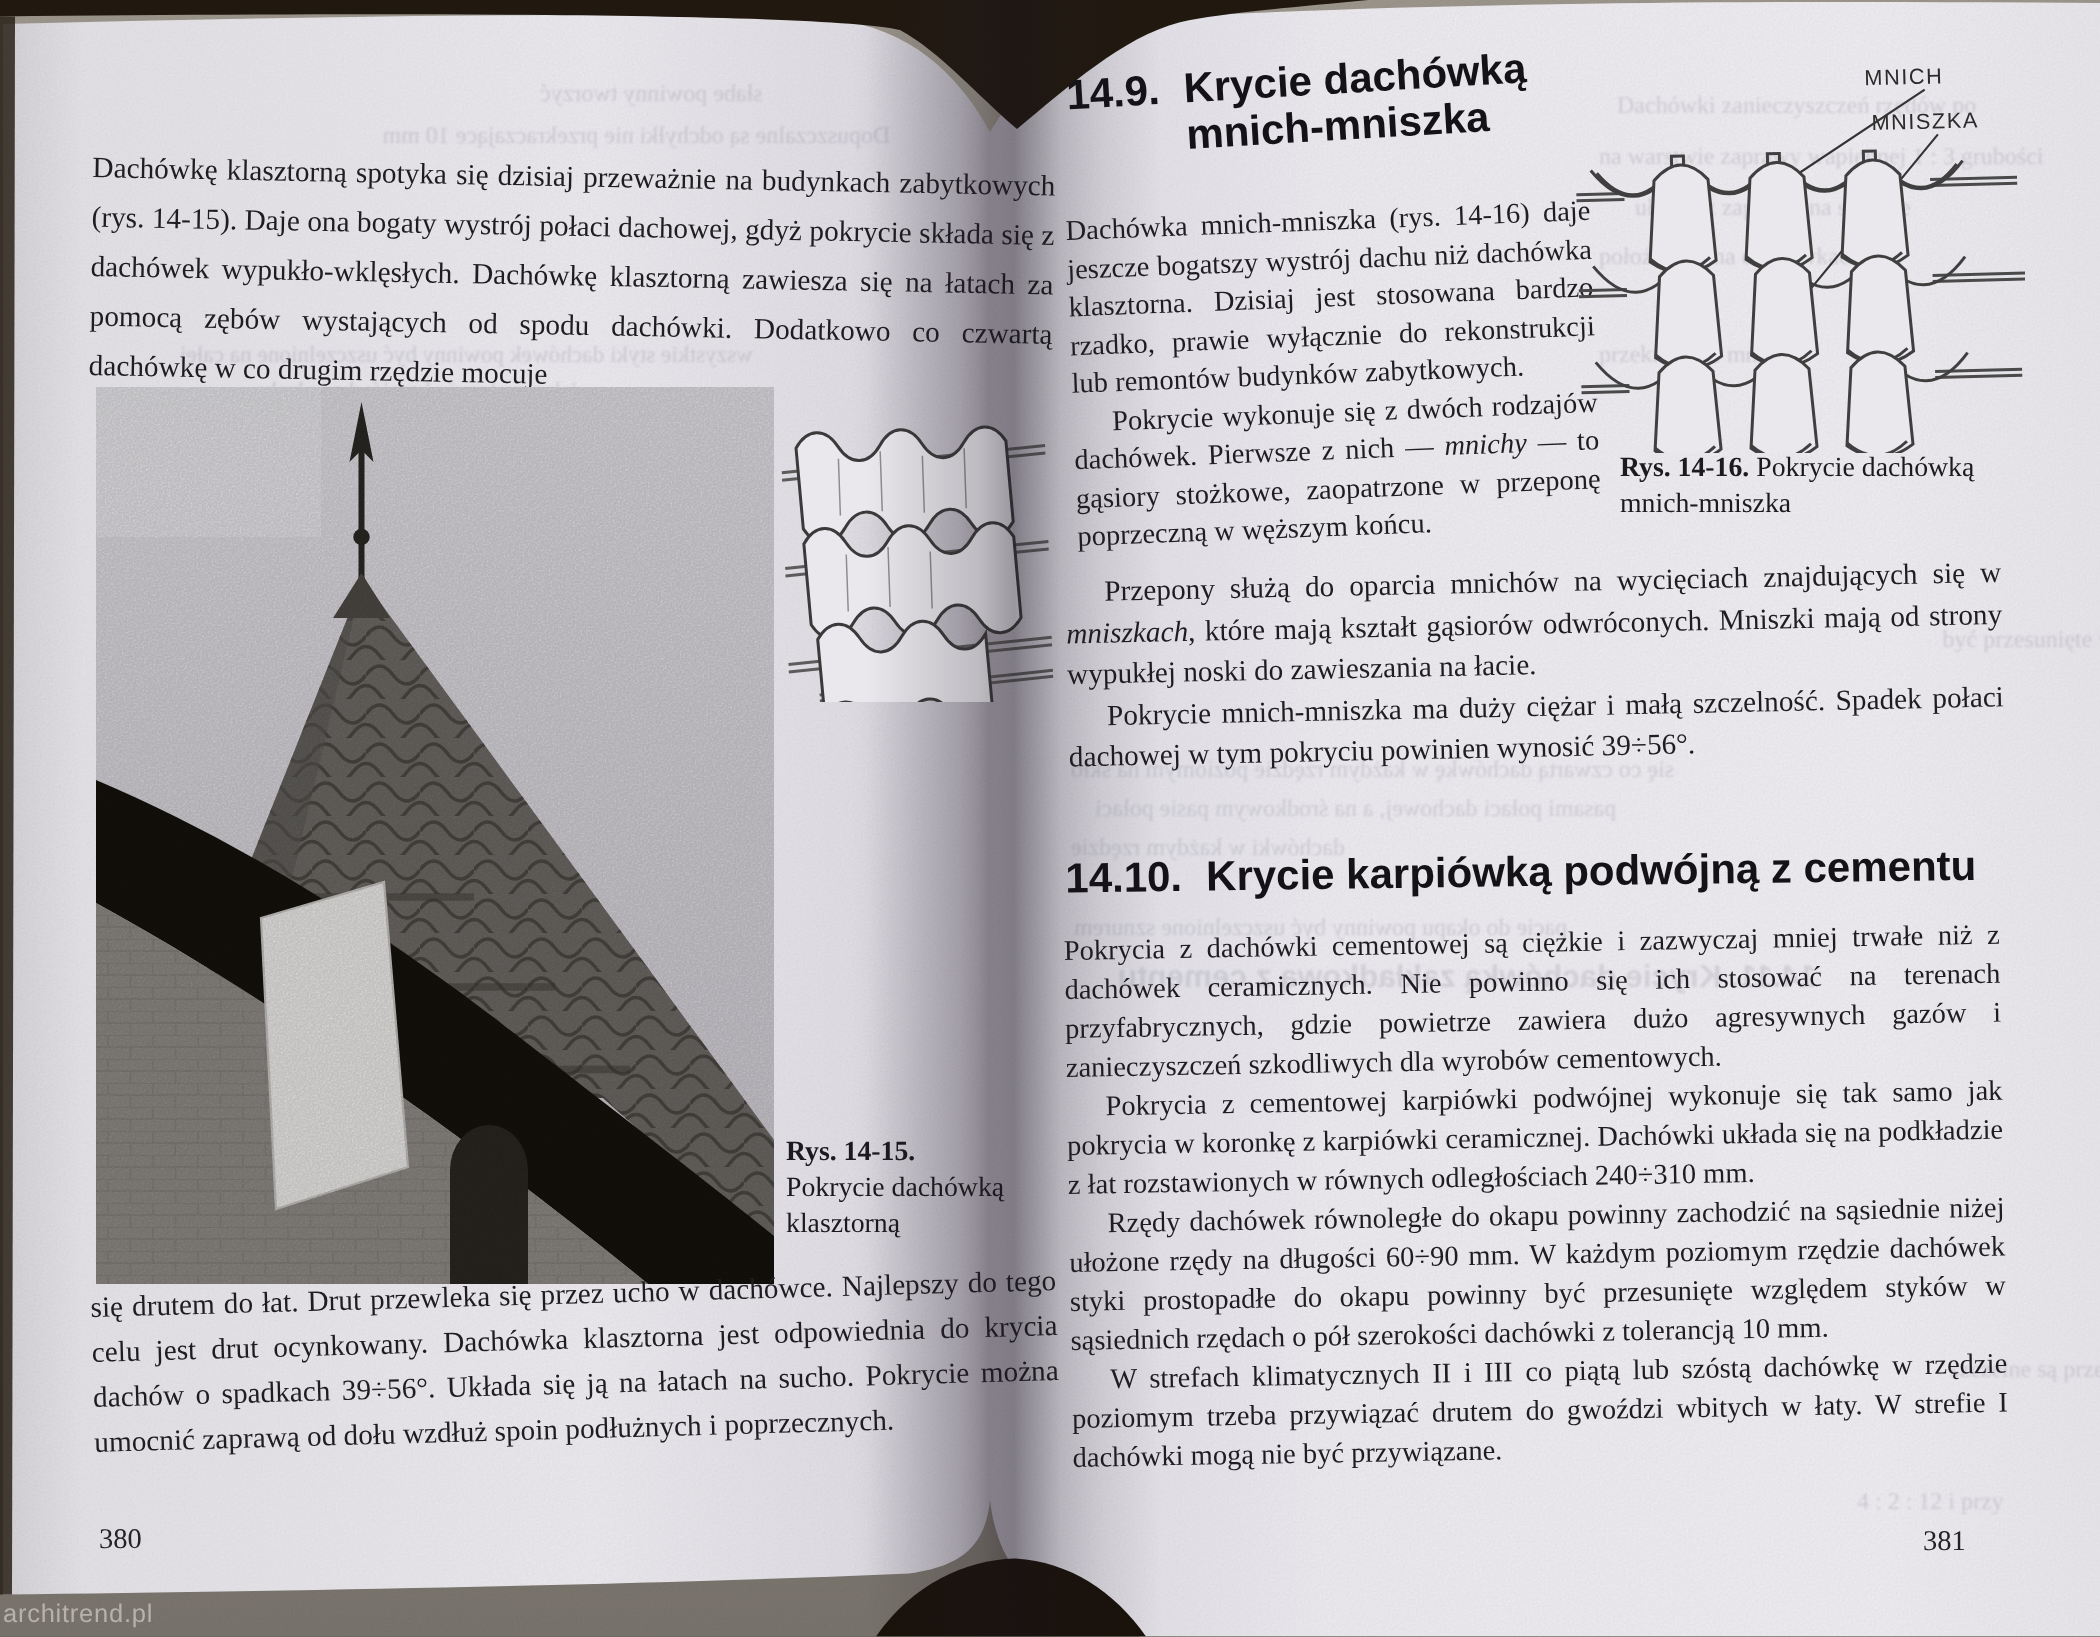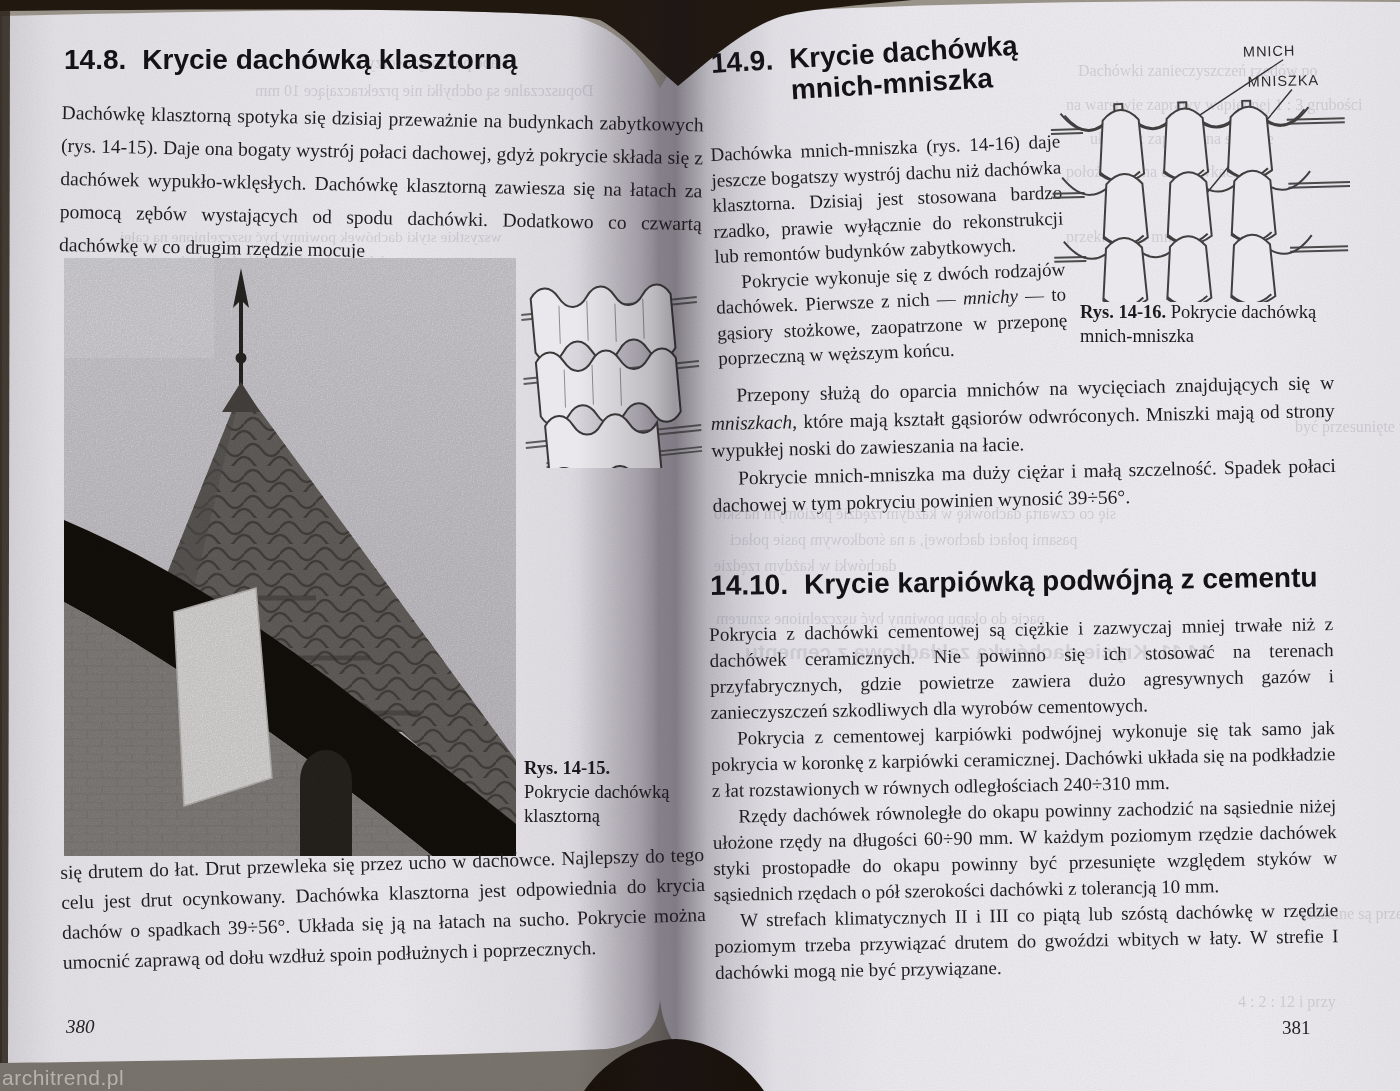--- a/index.html
+++ b/index.html
@@ -19,21 +19,21 @@
   .p-left2{font-size:19.5px;line-height:30px;width:644px;transform:rotate(-1.6deg);transform-origin:left top;}
   .col{font-size:19px;line-height:25.5px;width:350px;transform:rotate(-2.2deg);transform-origin:left top;}
   .col p,.wide p{margin:0;}
   .col p.ind,.wide p.ind{text-indent:26px;}
   .wide1{font-size:19.5px;line-height:27.5px;width:624px;transform:rotate(-1.2deg);transform-origin:left top;}
   .wide2{font-size:19px;line-height:26px;width:624px;transform:rotate(-1deg);transform-origin:left top;}
   .cap{font-size:18.5px;line-height:24px;color:#1c1a1e;}
   .cap b{font-weight:700;font-family:Liberation Serif, serif;}
   .pageno{font-size:19px;color:#242226;}
   .watermark{position:absolute;left:2px;top:1066px;z-index:3;
-             font-family:"Liberation Sans",sans-serif;font-size:21px;
+             font-family:"Liberation Sans",sans-serif;font-size:17px;
              letter-spacing:.5px;color:#b7b3ab;}
   .shade{position:absolute;z-index:4;pointer-events:none;}
   .gutter-shade{left:578px;top:0;width:196px;height:1091px;
     background:linear-gradient(90deg,rgba(32,26,36,0) 0%,rgba(32,26,36,.22) 38%,
       rgba(26,20,30,.38) 50%,rgba(32,26,36,.14) 66%,rgba(32,26,36,0) 100%);}
   .it{font-style:italic;}
   .cap15-label{font-weight:700;}
 </style>
 </head>
 <body>
@@ -88,24 +88,20 @@
   <div class="ghost" style="left:1066px;top:228px;">przekracza 5 mm</div>
   <div class="ghost mir bold" style="left:745px;top:640px;">14.11. Krycie dachówką zakładkową z cementu</div>
   <div class="ghost mir" style="left:714px;top:505px;">się co czwartą dachówkę w każdym rzędzie poziomym na skło</div>
   <div class="ghost mir" style="left:730px;top:531px;">pasami połaci dachowej, a na środkowym pasie połaci</div>
   <div class="ghost mir" style="left:714px;top:557px;">dachówki w każdym rzędzie</div>
   <div class="ghost mir" style="left:716px;top:610px;">pacie do okapu powinny być uszczelnione sznurem</div>
   <div class="ghost" style="left:1295px;top:418px;">być przesunięte w sąsie</div>
   <div class="ghost" style="left:1300px;top:905px;">szczelne są prze</div>
   <div class="ghost" style="left:1238px;top:993px;">4 : 2 : 12 i przy</div>
 
-  <div class="layer heading" style="left:64px;top:44px;">
-    <span class="num">14.8.</span>
-    <span>Krycie dachówką klasztorną</span>
-  </div>
 
   <div class="layer body p-left1" style="left:62px;top:96px;">Dachówkę klasztorną spotyka się dzisiaj przeważnie na budynkach zabytkowych (rys. 14-15). Daje ona bogaty wystrój połaci dachowej, gdyż pokrycie składa się z dachówek wypukło-wklęsłych. Dachówkę klasztorną zawiesza się na łatach za pomocą zębów wystających od spodu dachówki. Dodatkowo co czwartą dachówkę w co drugim rzędzie mocuje</div>
 
   <svg class="layer" style="left:64px;top:258px;" width="452" height="598" viewBox="0 0 452 598">
     <defs>
       <linearGradient id="skyG" x1="0" y1="0" x2="0" y2="1">
         <stop offset="0" stop-color="#e2e0e5"></stop>
           <stop offset="1" stop-color="#cfccd3"></stop>
       </linearGradient>
       <pattern id="tilerows" width="36" height="26" patternUnits="userSpaceOnUse">
@@ -155,21 +151,21 @@
     </g>
   </svg>
 
   <div class="layer cap" style="left:524px;top:756px;width:176px;">
     <div class="cap15-label">Rys. 14-15.</div>
     <div>Pokrycie dachówką klasztorną</div>
   </div>
 
   <div class="layer body p-left2" style="left:60px;top:858px;">się drutem do łat. Drut przewleka się przez ucho w dachówce. Najlepszy do tego celu jest drut ocynkowany. Dachówka klasztorna jest odpowiednia do krycia dachów o spadkach 39÷56°. Układa się ją na łatach na sucho. Pokrycie można umocnić zaprawą od dołu wzdłuż spoin podłużnych i poprzecznych.</div>
 
-  <div class="layer pageno" style="left:66px;top:1016px;font-style:italic;">380</div>
+  <div class="layer pageno" style="left:66px;top:1016px;">380</div>
 
   <div class="layer heading" style="left:710px;top:48px;transform:rotate(-3.4deg);transform-origin:left top;">
     <span class="num">14.9.</span>
     <span style="width:262px;display:inline-block;">Krycie dachówką mnich-mniszka</span>
   </div>
 
   <div class="layer body col" style="left:710px;top:142px;">
     <p>Dachówka mnich-mniszka (rys. 14-16) daje jeszcze bogatszy wystrój dachu niż dachówka klasztorna. Dzisiaj jest stosowana bardzo rzadko, prawie wyłącznie do rekonstrukcji lub remontów budynków zabytkowych.</p>
     <p class="ind"><span>Pokrycie wykonuje się z dwóch rodzajów dachówek. Pierwsze z nich — </span><span class="it">mnichy</span><span> — to gąsiory stożkowe, zaopatrzone w przeponę poprzeczną w węższym końcu.</span></p>
   </div>

